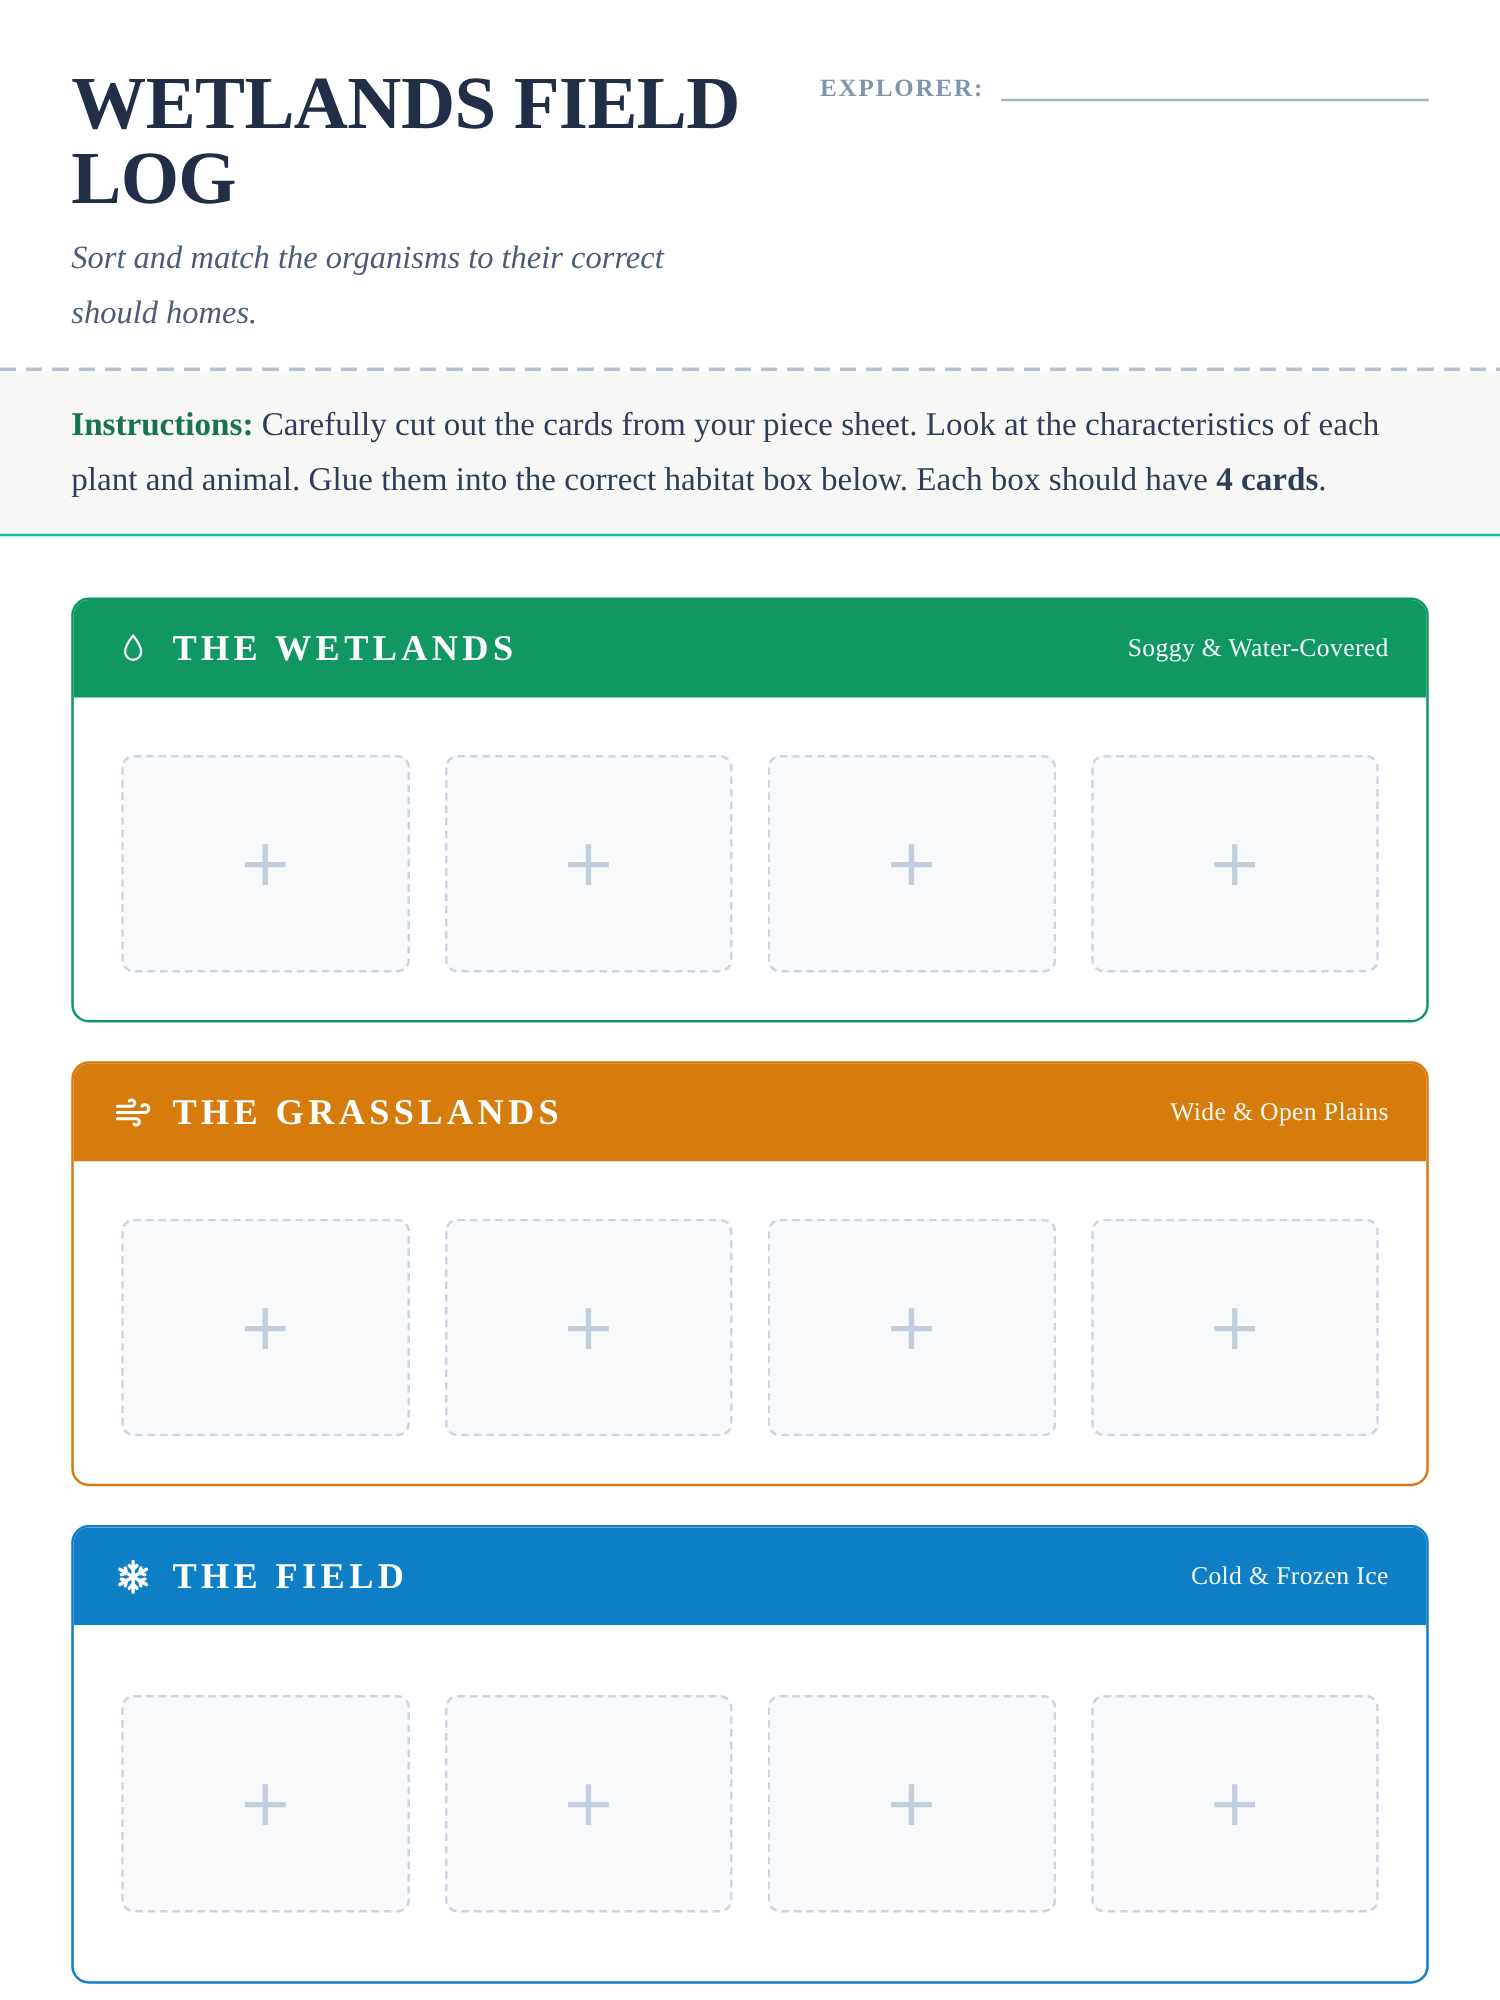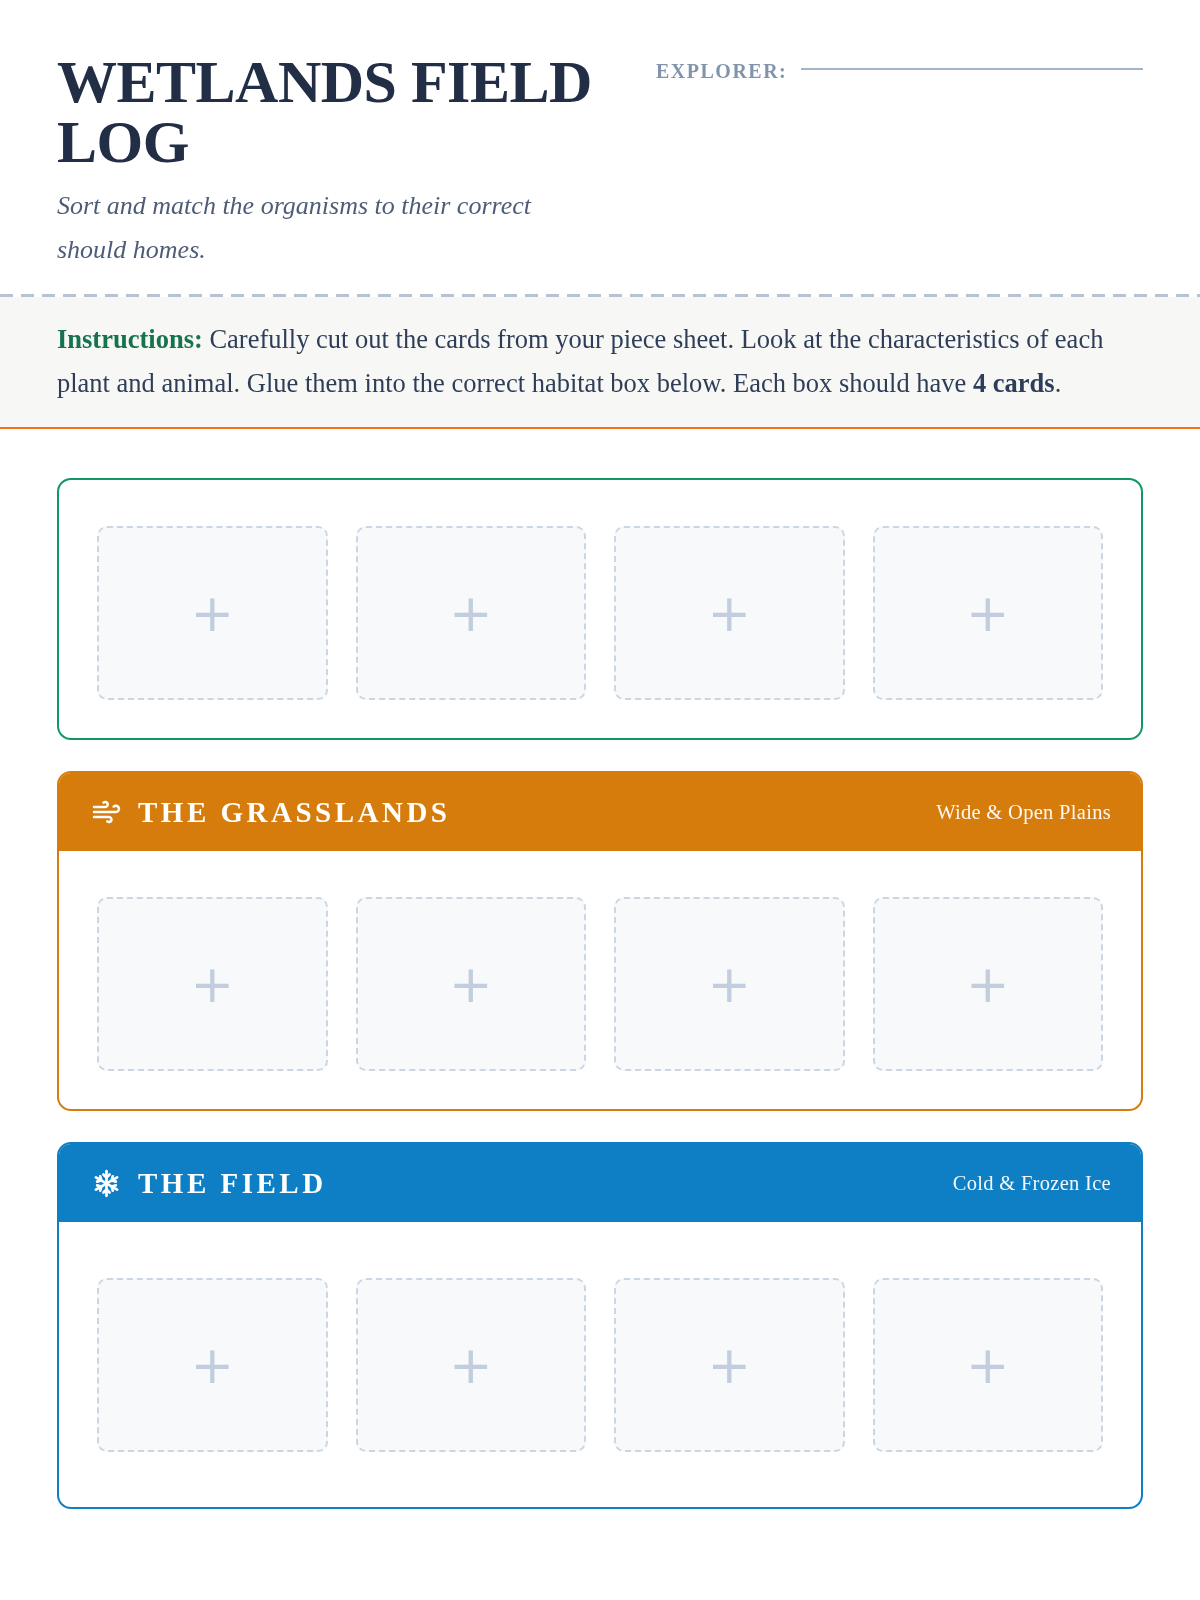--- a/index.html
+++ b/index.html
@@ -35,21 +35,21 @@
     color: #4e5d77;
     max-width: 548px;
   }
   .fields {
     width: 487px;
     padding-top: 8px;
     flex: none;
   }
   .field-row {
     display: flex;
-    align-items: flex-start;
+    align-items: center;
     margin-bottom: 27px;
   }
   .field-label {
     font-weight: 700;
     font-size: 20px;
     letter-spacing: 1.5px;
     color: #8294ac;
     padding-right: 14px;
     white-space: nowrap;
   }
@@ -66,21 +66,21 @@
     height: 3px;
     width: 100%;
     background: repeating-linear-gradient(90deg,
       #b7c3d2 0px, #b7c3d2 13px,
       transparent 13px, transparent 21px);
   }
 
   
   .instructions {
     background: #f7f8f6;
-    border-bottom: 2px solid #f97316;
+    border-bottom: 2px solid #14b8a6;
     padding: 20px 57px 22px 57px;
     font-size: 26.5px;
     line-height: 44px;
     color: #2f3e58;
   }
   .instr-lead { font-weight: 700; color: #16734d; }
   .instr-bold { font-weight: 700; }
 
   
   .sheet { padding: 0 57px; }
@@ -163,20 +163,29 @@
 
 <div class="divider-dash"></div>
 
 <section class="instructions">
   <span class="instr-lead">Instructions:</span><span> Carefully cut out the cards from your piece sheet. Look at the characteristics of each plant and animal. Glue them into the correct habitat box below. Each box should have </span><span class="instr-bold">4 cards</span><span>.</span>
 </section>
 
 <main class="sheet">
 
   <section class="habitat first" style="--accent: #119862;">
+    <header class="habitat-head">
+      <span class="h-icon">
+        <svg viewBox="0 0 24 24" width="27" height="32" fill="none" stroke="#ffffff" stroke-width="1.6" stroke-linejoin="round">
+          <path d="M12 2.6 C12 2.6 6.3 9.8 6.3 14.2 a5.7 5.7 0 0 0 11.4 0 C17.7 9.8 12 2.6 12 2.6 Z"></path>
+        </svg>
+      </span>
+      <h2 class="habitat-title">THE WETLANDS</h2>
+      <span class="habitat-tagline">Soggy &amp; Water-Covered</span>
+    </header>
     <div class="habitat-body">
       <div class="slot">
           <span class="plus">+</span>
         </div>
       <div class="slot">
           <span class="plus">+</span>
         </div>
       <div class="slot">
           <span class="plus">+</span>
         </div>

